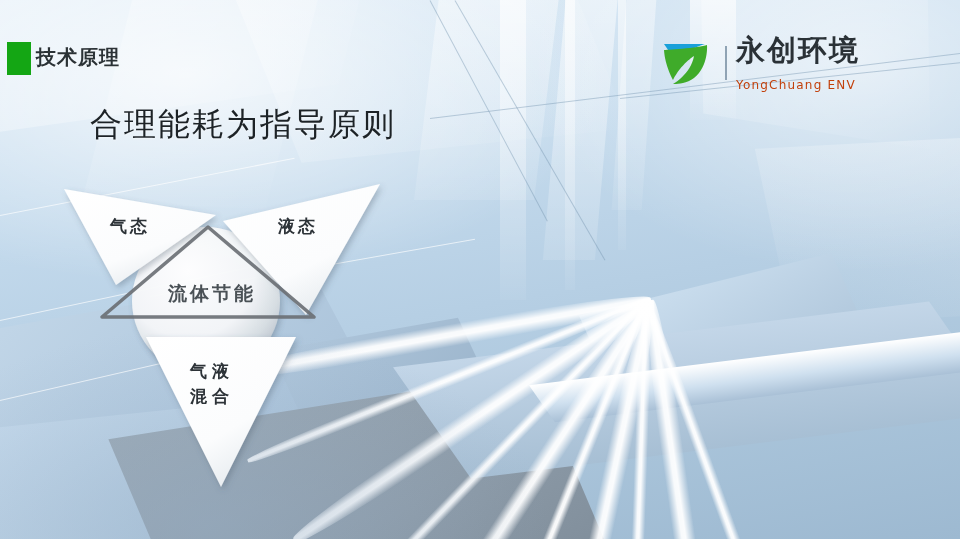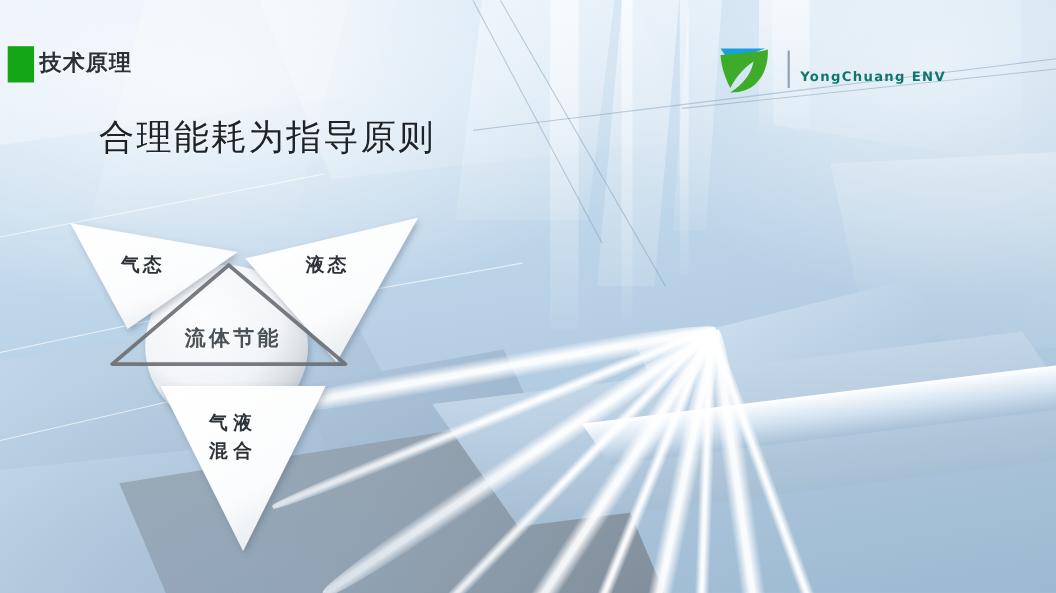--- a/index.html
+++ b/index.html
@@ -124,34 +124,34 @@
   
   .logo{position:absolute;right:12px;top:22px;height:50px;display:flex;align-items:center;}
   .logo-mark{position:relative;width:58px;height:46px;margin-right:6px;}
   .logo-divider{width:2px;height:34px;background:#8fa3b4;margin-right:9px;}
   .logo-text{display:flex;flex-direction:column;justify-content:center;}
   .logo-cn{
     font-size:29px;font-weight:bold;color:#2a3136;line-height:1;
     letter-spacing:2px;
   }
   .logo-en{
-    font-size:12px;font-weight:bold;color:#0f766e;line-height:1;
+    font-size:12px;font-weight:normal;color:#c2410c;line-height:1;
     letter-spacing:1.2px;margin-top:14px;
   }
 
   
   .slide-title{
     position:absolute;left:90px;top:103px;
     font-size:32px;font-weight:normal;color:#1d2327;
     letter-spacing:2px;
     text-shadow:0 1px 2px rgba(255,255,255,.55);
   }
 
   
-  .diagram{position:absolute;left:40px;top:183px;width:400px;height:340px;}
+  .diagram{position:absolute;left:40px;top:169px;width:400px;height:340px;}
   .diagram svg{position:absolute;left:0;top:0;}
   .dlabel{
     position:absolute;
     font-size:17px;font-weight:bold;color:#2d3338;
     letter-spacing:3px;white-space:nowrap;
   }
   .dlabel.gas{left:70px;top:46px;}
   .dlabel.liq{left:238px;top:46px;}
   .dlabel.mix{left:150px;top:190px;text-align:center;line-height:1.45;letter-spacing:5px;}
   .dlabel.core{
@@ -236,20 +236,21 @@
     <div class="logo">
       <div class="logo-mark">
         <svg width="58" height="46" viewBox="0 0 58 46">
           <path d="M3 4 L44 4 C44 4 26 9 14 20 Z" fill="#19a0da"></path>
           <path d="M3 10 C3 10 38 8 46 5 C46 5 48 26 33 38 C24 45 12 44 12 44
                    C12 44 30 34 33 16 C33 16 20 24 12 40 C12 40 4 26 3 10 Z" fill="#3fab2a"></path>
         </svg>
       </div>
       <div class="logo-divider"></div>
       <div class="logo-text">
+        <div class="logo-cn">永创环境</div>
         <div class="logo-en">YongChuang ENV</div>
       </div>
     </div>
   </div>
 
   <div class="slide-title">合理能耗为指导原则</div>
 
   <div class="diagram">
     <svg width="400" height="340" viewBox="0 0 400 340">
       <defs>

